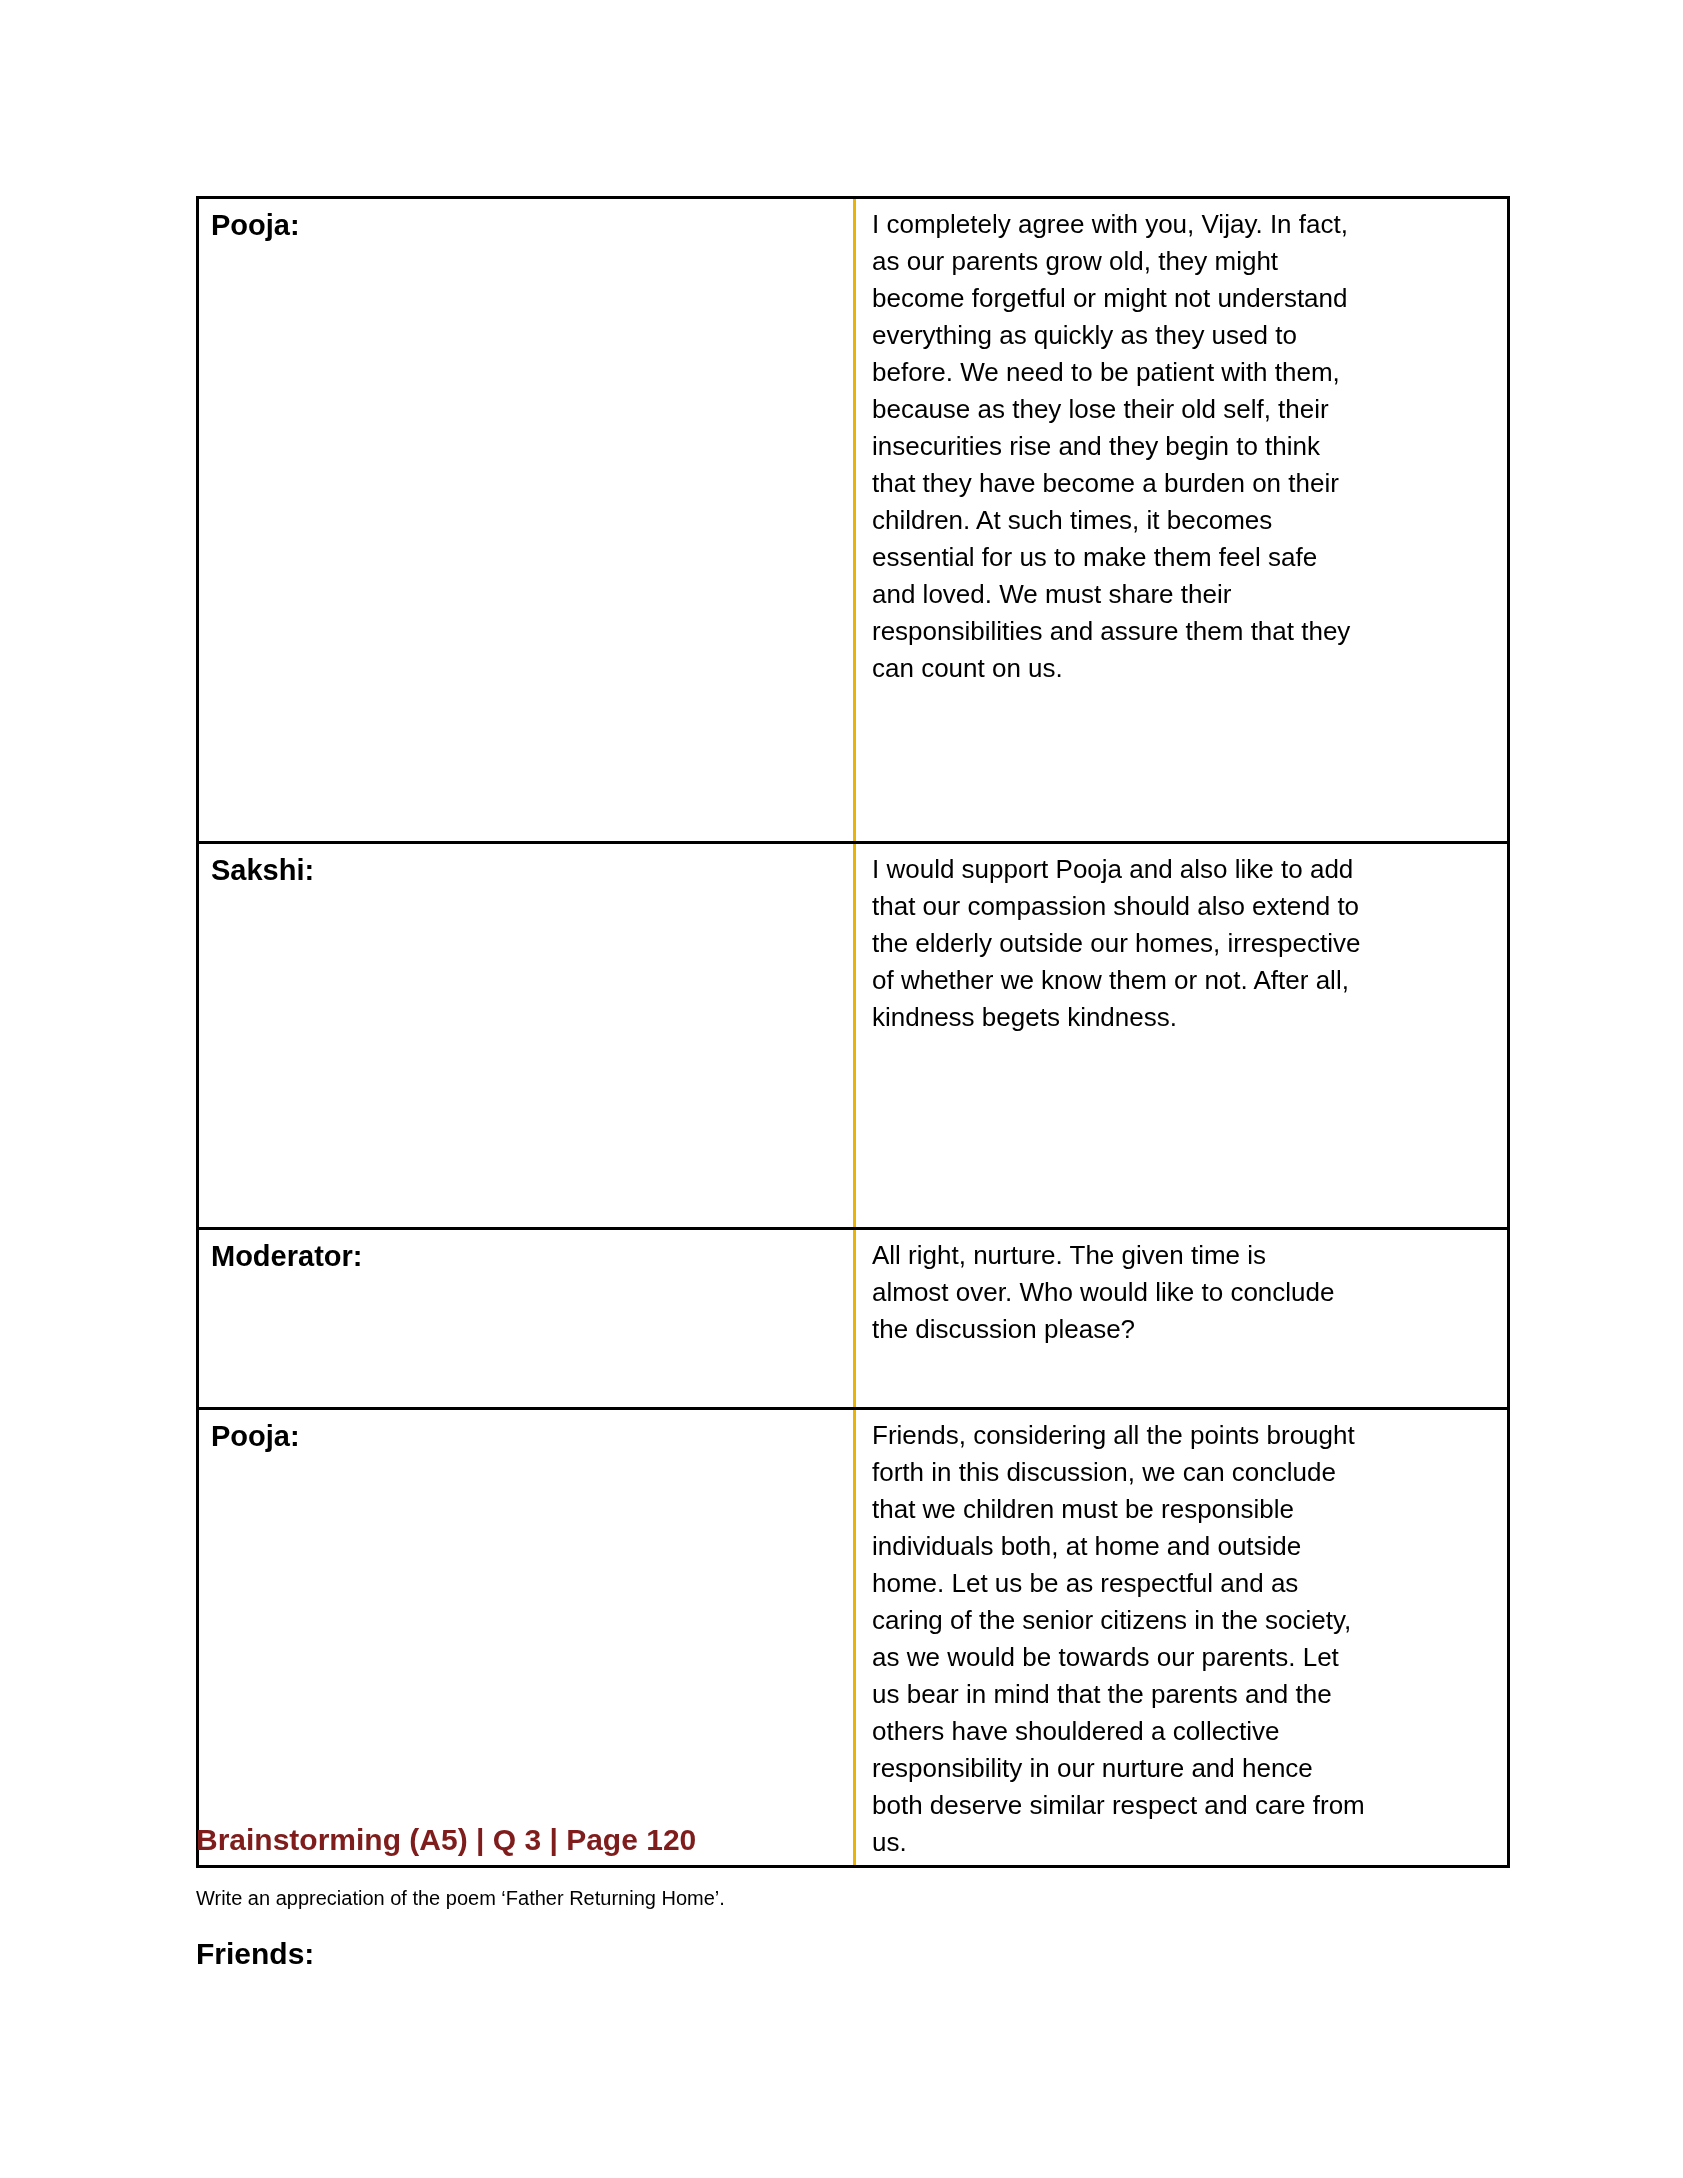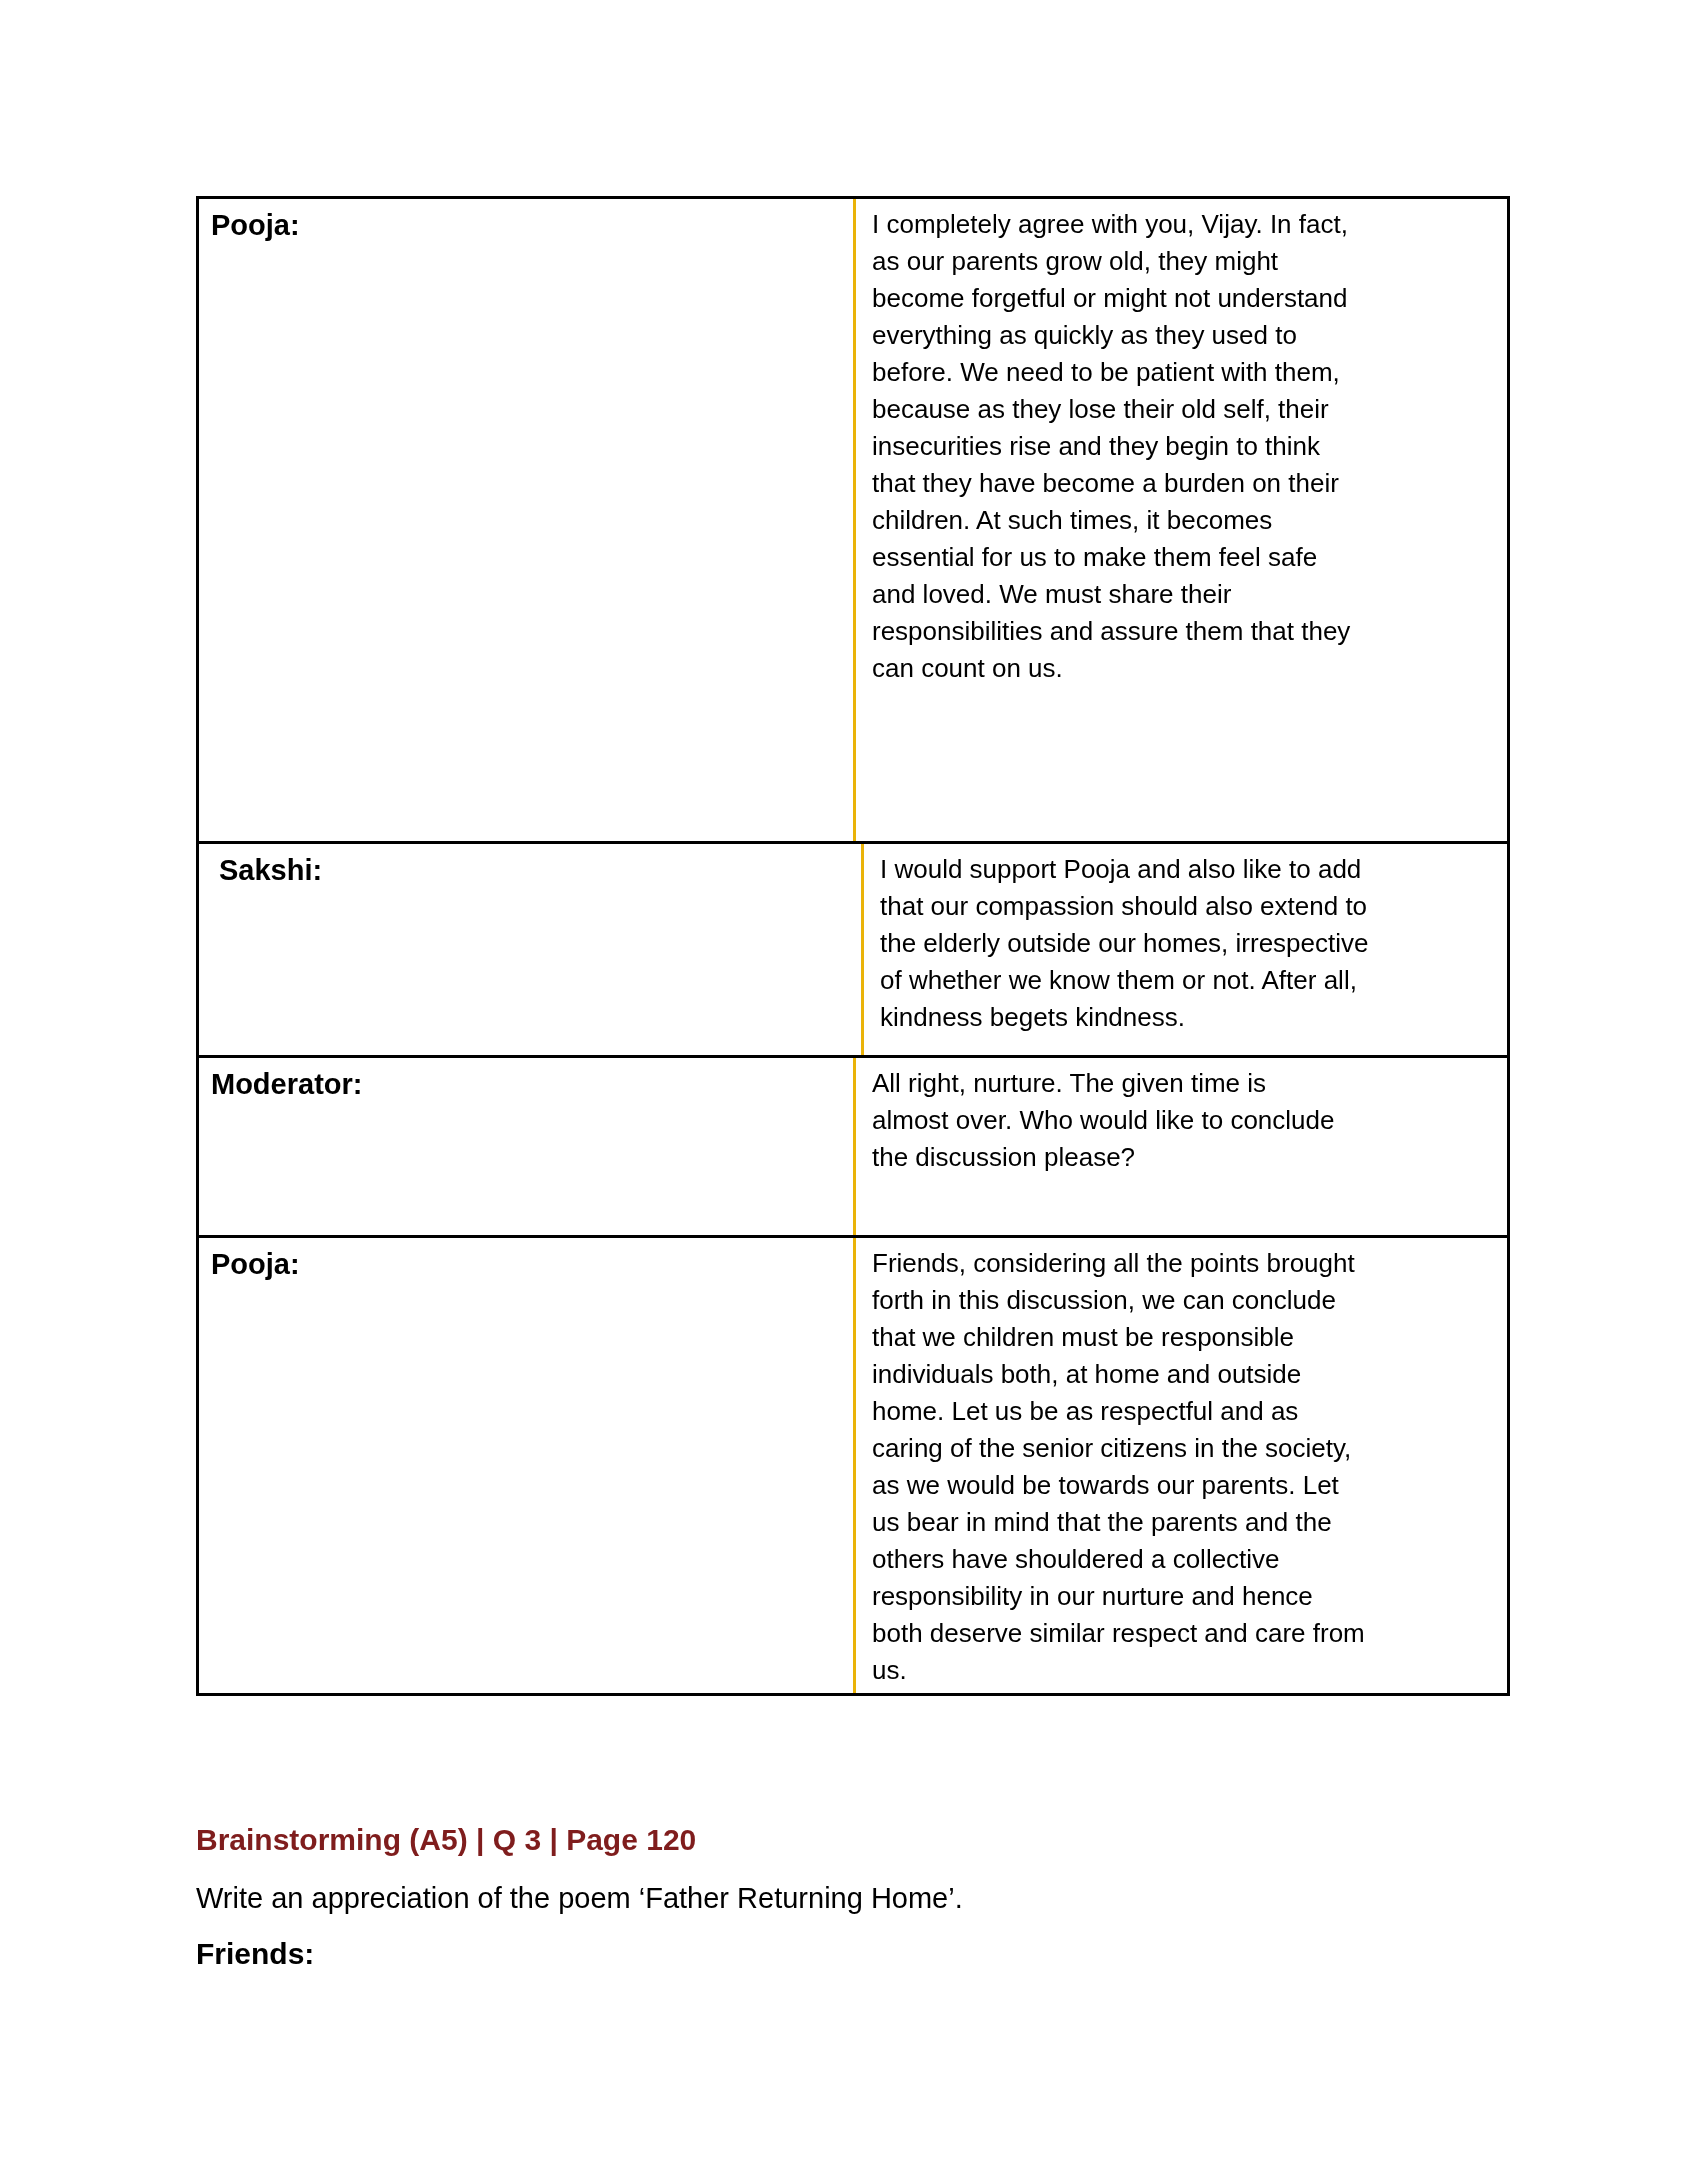--- a/index.html
+++ b/index.html
@@ -36,21 +36,21 @@
   .trow {
     display: flex;
     box-sizing: border-box;
     border-bottom: 3px solid #000000;
     overflow: hidden;
   }
   .trow:last-child {
     border-bottom: none;
   }
   .row-1 { height: 645px; }
-  .row-2 { height: 214px; padding-left: 8px; }
+  .row-2 { height: 386px; }
   .row-3 { height: 180px; }
   .row-4 { height: 455px; }
   .speaker-cell {
     width: 657px;
     box-sizing: border-box;
     border-right: 3px solid #eab308;
     padding: 8px 10px 0 12px;
     font-weight: 700;
     font-size: 29px;
     line-height: 37px;
@@ -72,21 +72,21 @@
     width: 1317px;
   }
   .section-heading {
     font-weight: 700;
     font-size: 30px;
     line-height: 36px;
     color: #7f1d1d;
   }
   .question-text {
     margin-top: 22px;
-    font-size: 29px;
+    font-size: 20px;
     line-height: 36px;
     color: #000000;
   }
   .solution-label {
     margin-top: 20px;
     font-weight: 700;
     font-size: 30px;
     line-height: 36px;
     color: #000000;
   }

